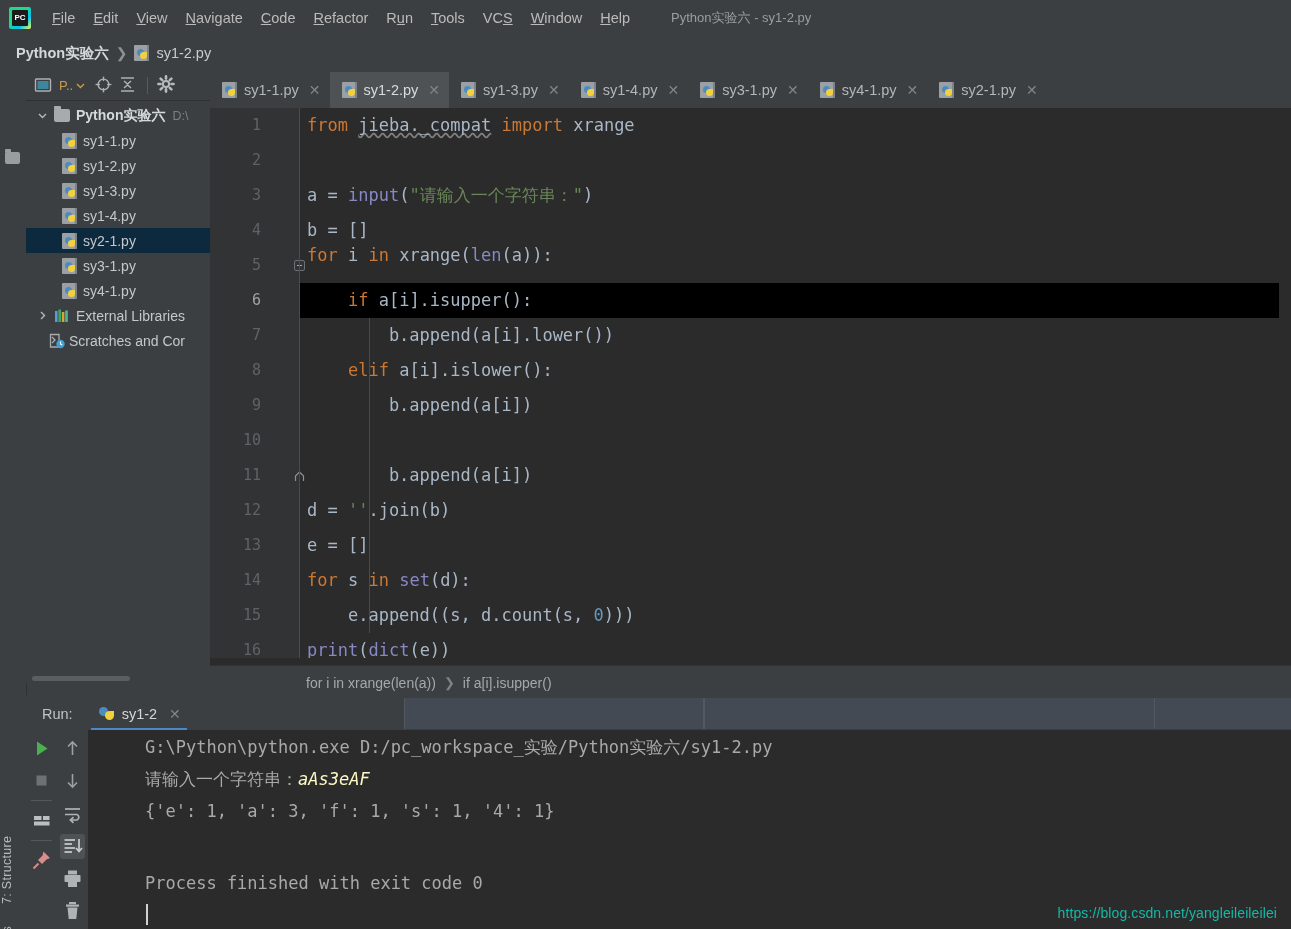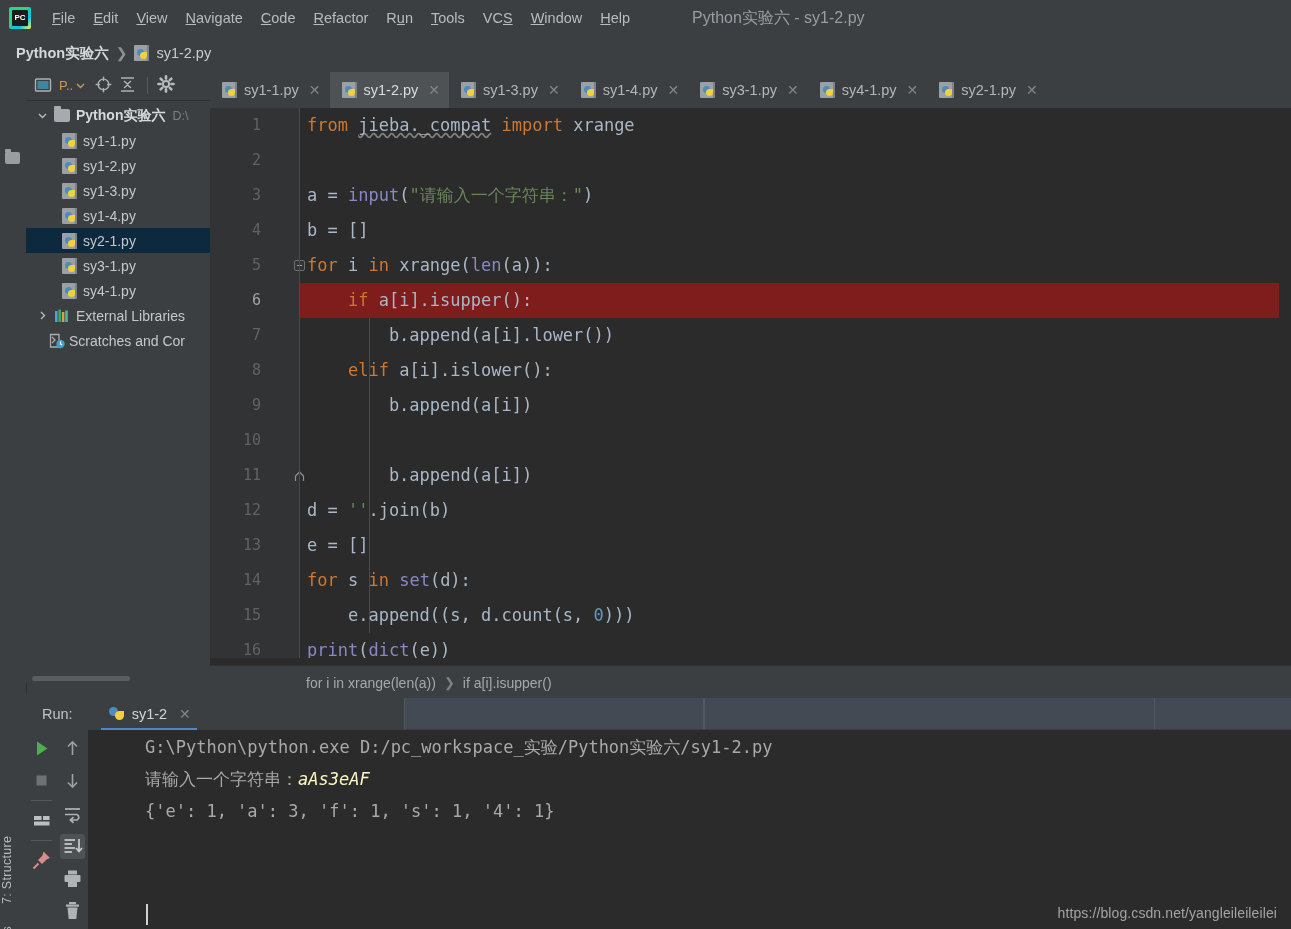--- a/index.html
+++ b/index.html
@@ -32,21 +32,21 @@
     content: "PC"; position: absolute; z-index: 2; left: 0; right: 0; top: 4px;
     text-align: center; color: #fff; font-size: 8px; font-weight: bold;
     font-family: "Liberation Sans", sans-serif; line-height: 14px;
   }
   .menu-item {
     color: #bbbbbb; font-size: 14.5px; padding: 3px 9px; cursor: default;
     white-space: nowrap;
   }
   .menu-item u { text-decoration: underline; }
   .win-title {
-    color: #9a9da1; font-size: 16px; margin-left: 53px; white-space: nowrap;
+    color: #9a9da1; font-size: 13px; margin-left: 32px; white-space: nowrap;
   }
 
   
   .navbar {
     position: absolute; left: 0; top: 36px; width: 1291px; height: 34px;
     background: #3c3f41; display: flex; align-items: center;
     border-bottom: 1px solid #2f3133;
   }
   .navbar .crumb { color: #c9ccce; font-size: 14.5px; white-space: nowrap; }
   .navbar .crumb.bold { font-weight: bold; color: #d5d8da; }
@@ -180,21 +180,21 @@
     position: absolute; left: 89px; top: 0; width: 1px; height: 557px; background: #4b4b4b;
   }
   .code {
     position: absolute; left: 90px; top: 0; right: 0; height: 557px;
     font-family: "DejaVu Sans Mono", monospace; font-size: 17px;
   }
   .codeline {
     position: absolute; left: 0; right: 0; height: 35px; line-height: 35px;
     white-space: pre; padding-left: 7px; color: #a9b7c6;
   }
-  .codeline.cur { background: #7f1d1d; }
+  .codeline.cur { background: #000000; }
   .indent-guide {
     position: absolute; width: 1px; background: #4b4b4b;
   }
   .kw   { color: #cc7832; }
   .str  { color: #6a8759; }
   .fn   { color: #8888c6; }
   .num  { color: #6897bb; }
   .plain{ color: #a9b7c6; }
   .squiggle {
     text-decoration: underline wavy #808080;
@@ -219,21 +219,20 @@
 
   
   .runpanel {
     position: absolute; left: 26px; top: 698px; width: 1265px; height: 231px;
     background: #3c3f41;
   }
   .run-tabbar {
     position: absolute; left: 0; top: 0; width: 1265px; height: 32px;
     background: #3c3f41; display: flex; align-items: center;
     border-bottom: 1px solid #2f3133;
-    gap: 10px;
   }
   .run-label { color: #c0c3c6; font-size: 14.5px; margin-left: 16px; }
   .run-tab {
     display: flex; align-items: center; gap: 7px; margin-left: 26px;
     color: #d4d7da; font-size: 14.5px; height: 31px; position: relative;
   }
   .run-tab .x { color: #81858a; font-size: 14px; margin-left: 5px; }
   .run-tab::after {
     content: ""; position: absolute; left: -8px; right: -6px; bottom: -1px;
     height: 3px; background: #4a88c7;
@@ -283,21 +282,21 @@
     position: absolute; left: 57px; white-space: pre; line-height: 22px;
     height: 26px;
   }
   .cgreen { color: #fef9c3; font-style: italic; }
   .cgrey  { color: #a9a9a9; }
   .ccaret {
     position: absolute; left: 58px; width: 2px; height: 21px; background: #d0d0d0;
   }
   .watermark {
     position: absolute; right: 14px; bottom: 14px;
-    color: #a3a3a3; font-size: 14px; font-family: "Liberation Sans", sans-serif;
+    color: #14b8a6; font-size: 14px; font-family: "Liberation Sans", sans-serif;
     letter-spacing: .1px;
   }
   .panel-divider {
     position: absolute; left: 26px; top: 695px; width: 1265px; height: 3px;
     background: #3c3f41;
   }
 </style>
 </head>
 <body>
 
@@ -532,21 +531,21 @@
 
     <div class="code">
 
       <div class="indent-guide" style="left:69px;top:175px;height:315px;"></div>
       <div class="indent-guide" style="left:69px;top:490px;height:35px;"></div>
 
       <div class="codeline" style="top:0px"><span class="kw">from</span> <span class="plain squiggle">jieba._compat</span> <span class="kw">import</span> <span class="plain">xrange</span></div>
       <div class="codeline" style="top:35px"></div>
       <div class="codeline" style="top:70px"><span class="plain">a = </span><span class="fn">input</span><span class="plain">(</span><span class="str">"请输入一个字符串："</span><span class="plain">)</span></div>
       <div class="codeline" style="top:105px"><span class="plain">b = []</span></div>
-      <div class="codeline" style="top:140px"><span class="kw">for</span><span class="plain"> i </span><span class="kw">in</span><span class="plain"> xrange(</span><span class="fn">len</span><span class="plain">(a)):</span></div>
+      <div class="codeline" style="top:130px"><span class="kw">for</span><span class="plain"> i </span><span class="kw">in</span><span class="plain"> xrange(</span><span class="fn">len</span><span class="plain">(a)):</span></div>
       <div class="codeline cur" style="top:175px">    <span class="kw">if</span><span class="plain"> a[i].isupper():</span></div>
       <div class="codeline" style="top:210px"><span class="plain">        b.append(a[i].lower())</span></div>
       <div class="codeline" style="top:245px">    <span class="kw">elif</span><span class="plain"> a[i].islower():</span></div>
       <div class="codeline" style="top:280px"><span class="plain">        b.append(a[i])</span></div>
       <div class="codeline" style="top:350px"><span class="plain">        b.append(a[i])</span></div>
       <div class="codeline" style="top:385px"><span class="plain">d = </span><span class="str">''</span><span class="plain">.join(b)</span></div>
       <div class="codeline" style="top:420px"><span class="plain">e = []</span></div>
       <div class="codeline" style="top:455px"><span class="kw">for</span><span class="plain"> s </span><span class="kw">in</span><span class="plain"> </span><span class="fn">set</span><span class="plain">(d):</span></div>
       <div class="codeline" style="top:490px"><span class="plain">    e.append((s, d.count(s, </span><span class="num">0</span><span class="plain">)))</span></div>
       <div class="codeline" style="top:525px"><span class="fn">print</span><span class="plain">(</span><span class="fn">dict</span><span class="plain">(e))</span></div>
@@ -650,18 +649,19 @@
             <path d="M7.5 9.5 L17.5 9.5 L16.3 21 L8.7 21 Z" fill="#b0b3b6"></path>
           </svg>
         </div>
       </div>
     </div>
 
     <div class="console">
       <div class="cline cgrey" style="top:6px">G:\Python\python.exe D:/pc_workspace_实验/Python实验六/sy1-2.py</div>
       <div class="cline" style="top:38px"><span class="cgrey">请输入一个字符串：</span><span class="cgreen">aAs3eAF</span></div>
       <div class="cline cgrey" style="top:70px">{'e': 1, 'a': 3, 'f': 1, 's': 1, '4': 1}</div>
+      <div class="cline cgrey" style="top:142px">Process finished with exit code 0</div>
       <div class="ccaret" style="top:174px"></div>
       <div class="watermark">https://blog.csdn.net/yangleileileilei</div>
     </div>
   </div>
 
 </div>
 
 </body></html>

